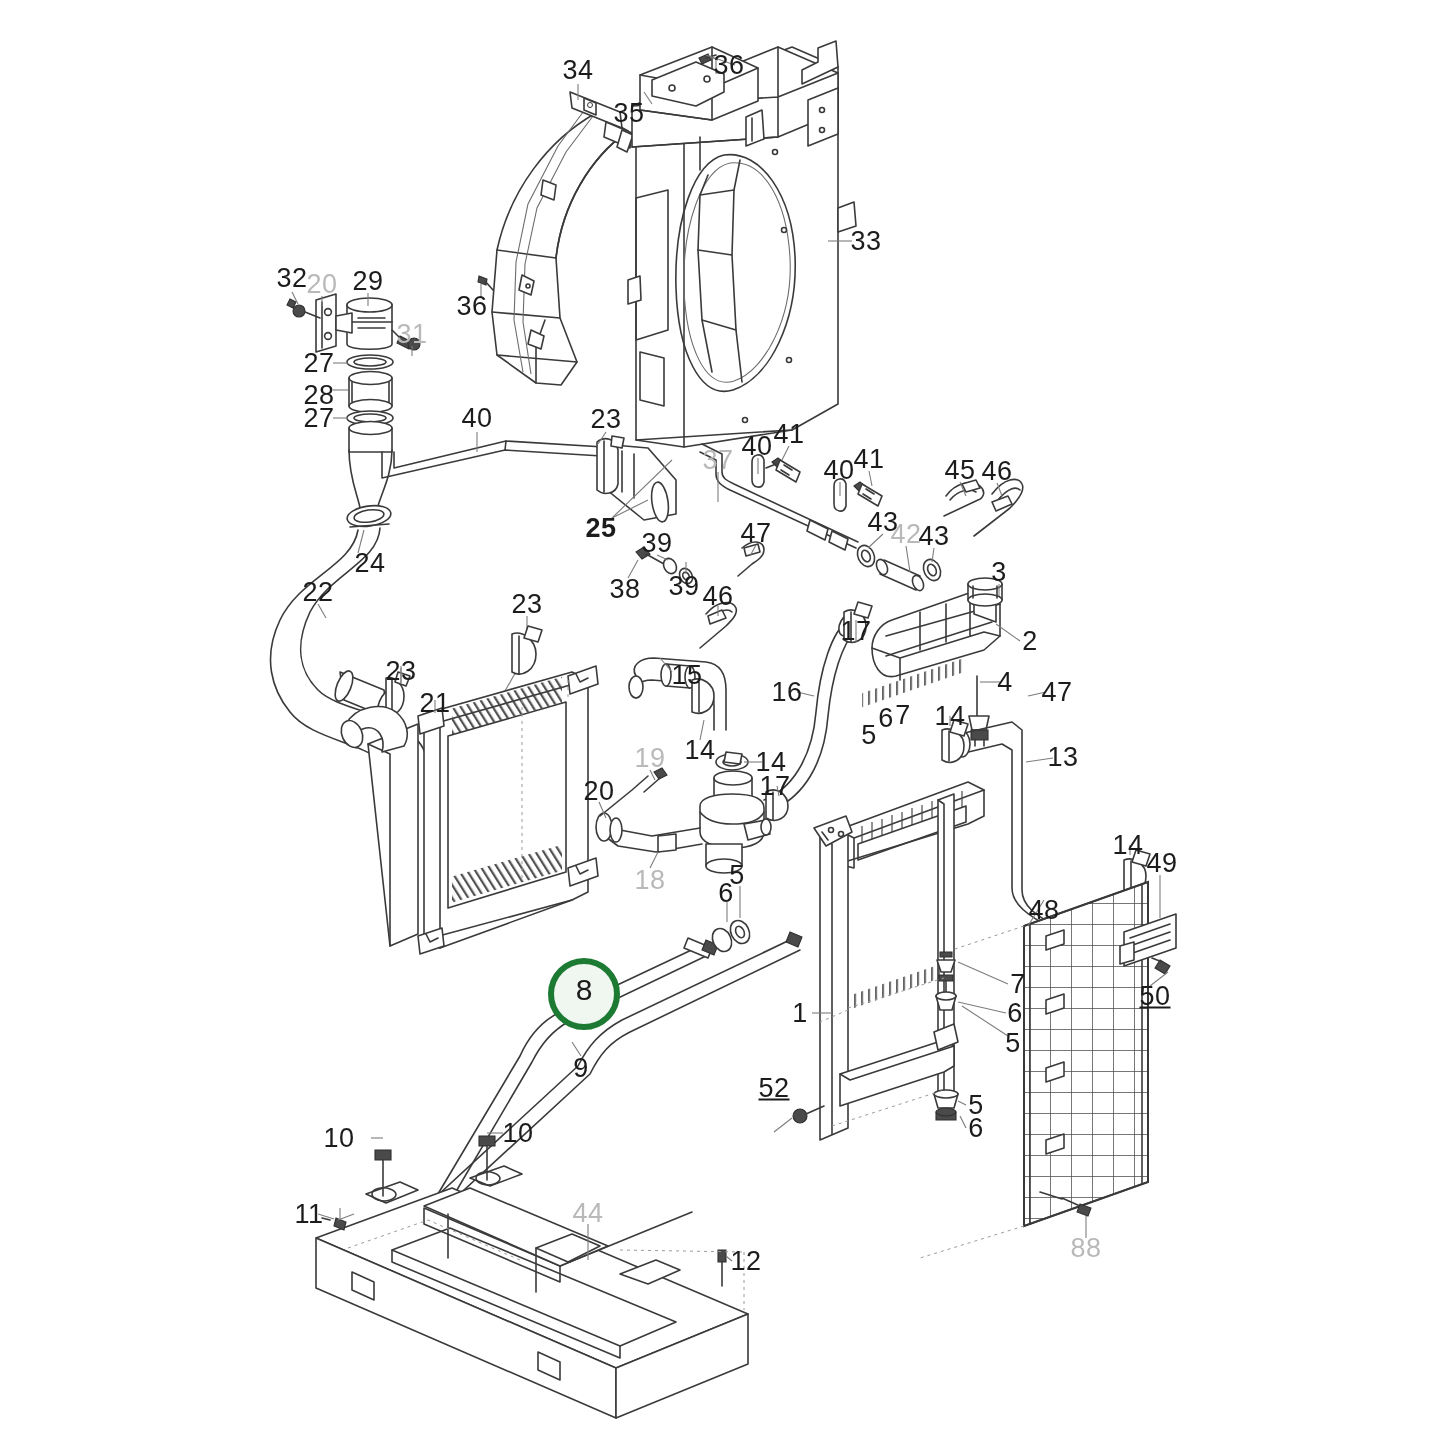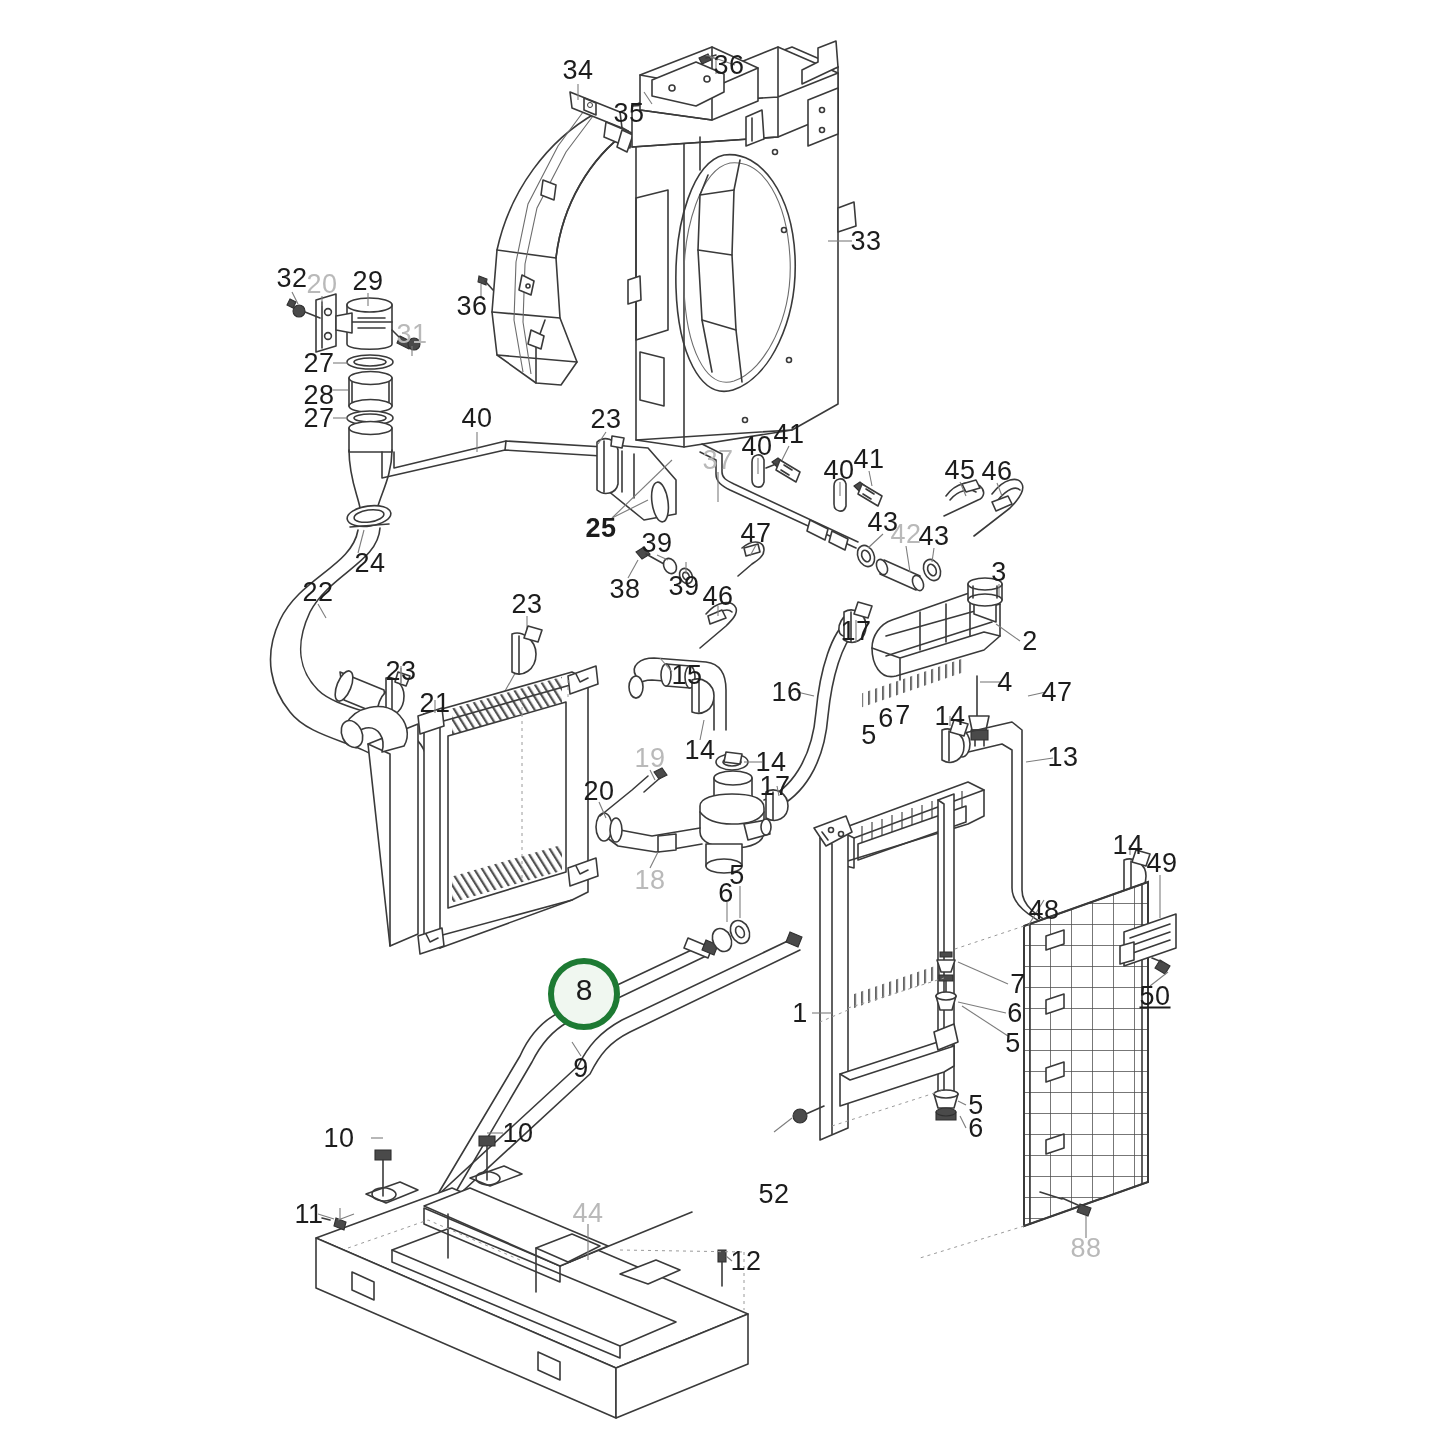--- a/index.html
+++ b/index.html
@@ -648,21 +648,21 @@
       <div class="lbl" style="left: 800px; top: 1013px;">1</div>
       <div class="lbl" style="left: 1128px; top: 845px;">14</div>
       <div class="lbl" style="left: 1162px; top: 863px;">49</div>
       <div class="lbl" style="left: 1044px; top: 910px;">48</div>
       <div class="lbl" style="left: 1018px; top: 984px;">7</div>
       <div class="lbl" style="left: 1015px; top: 1013px;">6</div>
       <div class="lbl" style="left: 1013px; top: 1043px;">5</div>
       <div class="lbl" style="left: 1155px; top: 996px; text-decoration: underline;">50</div>
       <div class="lbl" style="left: 976px; top: 1105px;">5</div>
       <div class="lbl" style="left: 976px; top: 1128px;">6</div>
-      <div class="lbl" style="left: 774px; top: 1194px;">52</div>
+      <div class="lbl" style="left: 774px; top: 1088px; text-decoration: underline;">52</div>
       <div class="lbl" style="left: 581px; top: 1068px;">9</div>
       <div class="lbl" style="left: 339px; top: 1138px;">10</div>
       <div class="lbl" style="left: 518px; top: 1133px;">10</div>
       <div class="lbl" style="left: 309px; top: 1214px;">11</div>
       <div class="lbl dim" style="left: 588px; top: 1213px;">44</div>
       <div class="lbl" style="left: 746px; top: 1261px;">12</div>
       <div class="lbl dim" style="left: 1086px; top: 1248px;">88</div>
     </div>
 
   <div id="hl-ring" class="hl-ring" style="left: 548px; top: 958px; width: 72px; height: 72px; border-color: rgb(29, 122, 51); background: rgb(240, 247, 240);"></div>

